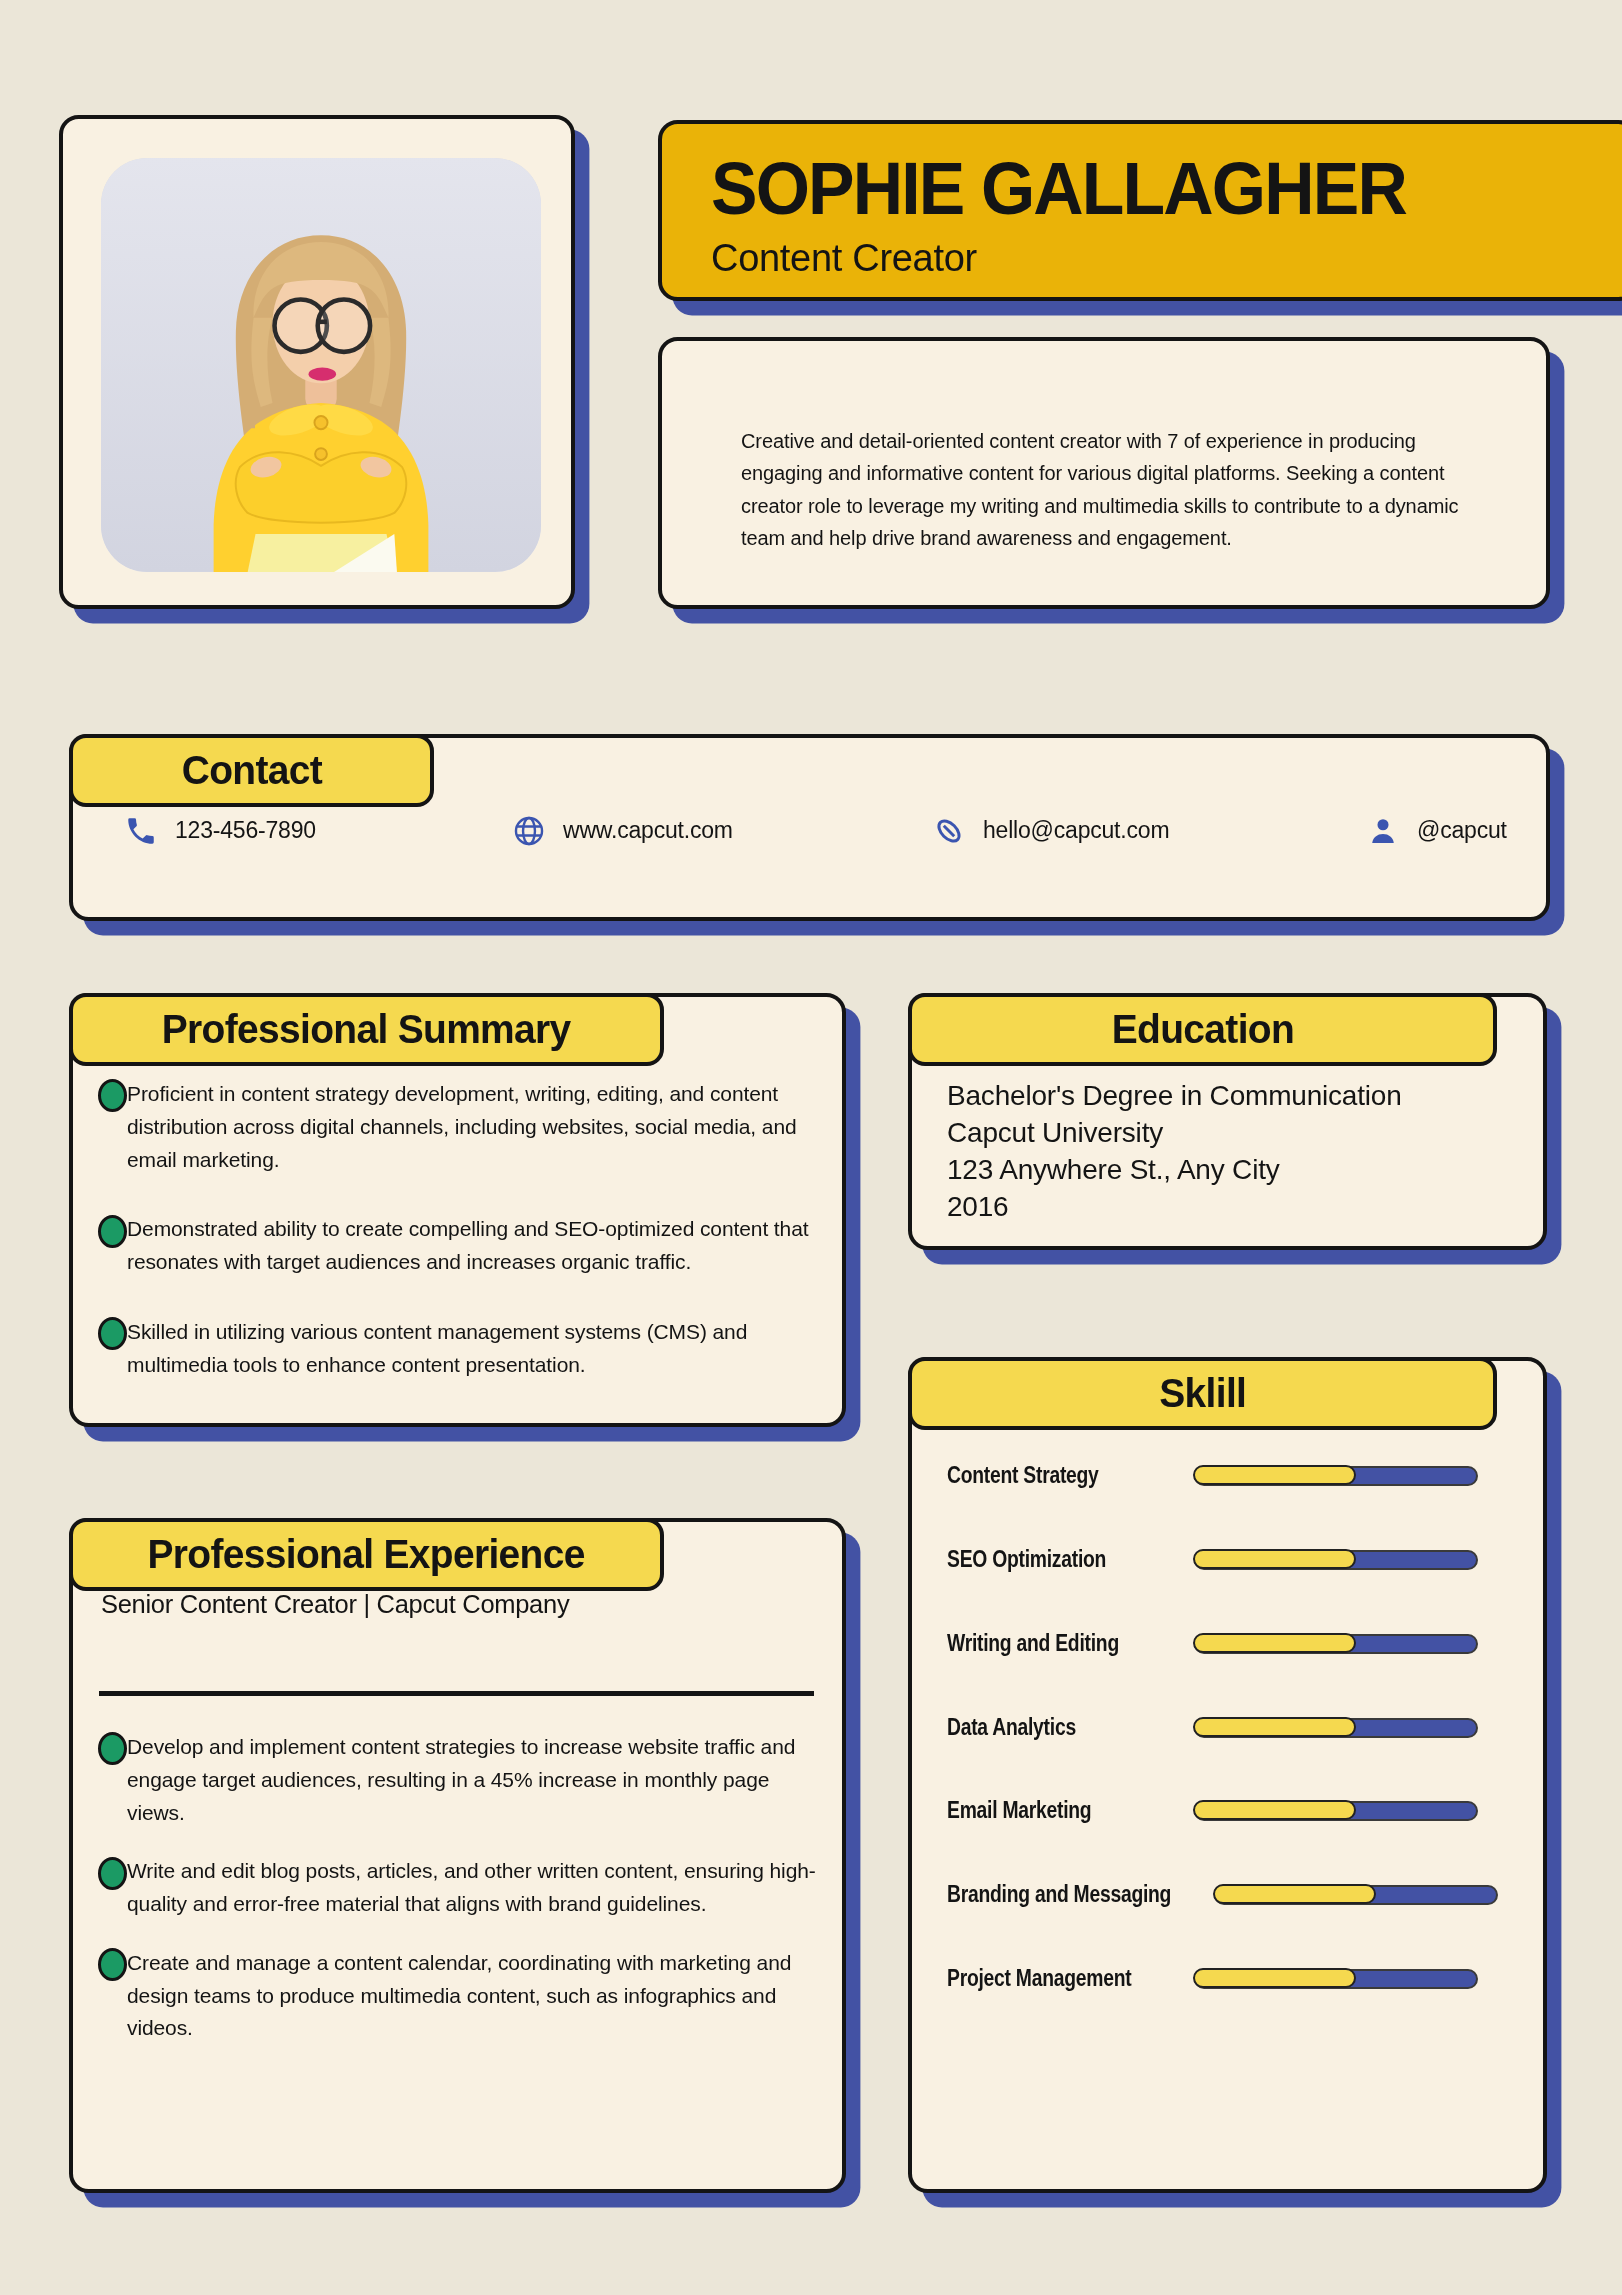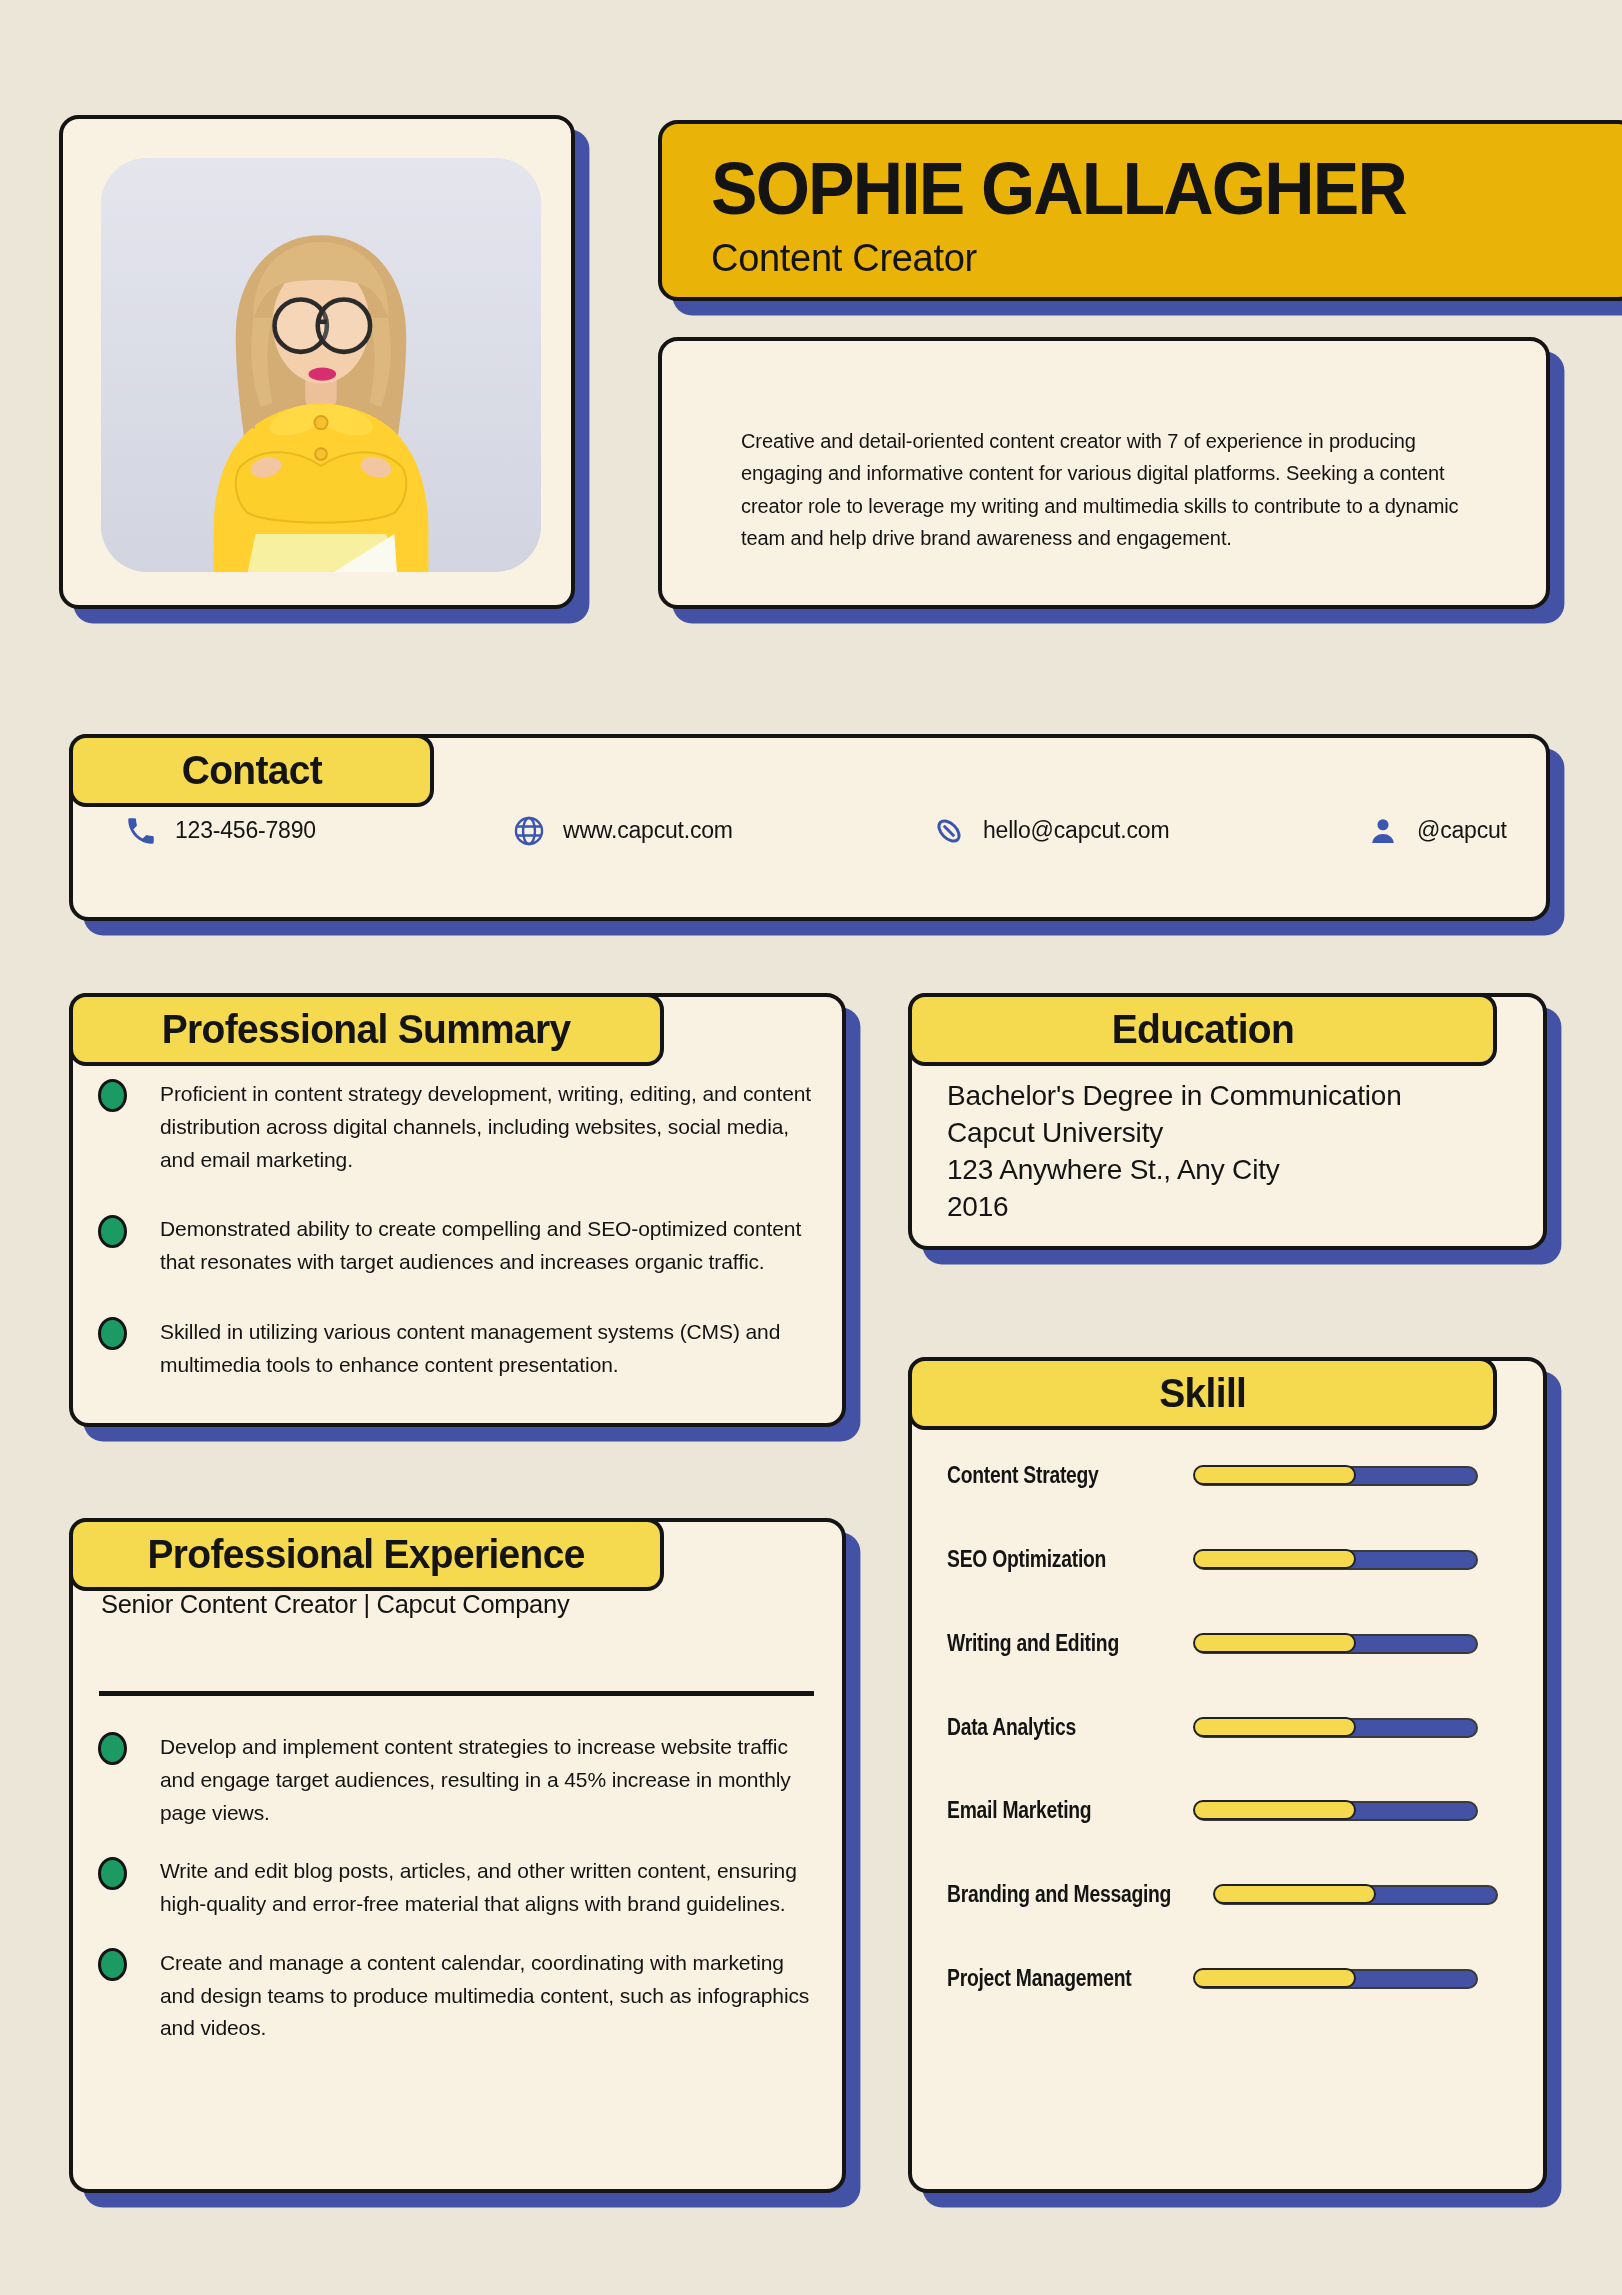--- a/index.html
+++ b/index.html
@@ -45,21 +45,21 @@
   .contact-card{left:69px;top:734px;width:1481px;height:187px;}
   .contact-item{
     position:absolute;display:flex;align-items:center;gap:17px;height:37px;top:812px;z-index:4;
   }
   .contact-value{font-size:23px;letter-spacing:-0.2px;white-space:nowrap;}
   .cicon{width:34px;height:34px;flex:none;display:block;}
   
   .summary-tab{left:69px;top:958px;width:595px;height:73px;}
   .summary-card{left:69px;top:993px;width:777px;height:434px;}
   .bullet-list{position:absolute;left:98px;top:1078px;width:718px;z-index:4;}
-  .bullet-item{display:flex;gap:33px;margin-bottom:37px;align-items:flex-start;}
+  .bullet-item{display:flex;margin-bottom:37px;align-items:flex-start;}
   .bullet-item.centered{align-items:flex-start;margin-bottom:26px;}
   .dot{
     flex:none;width:29px;height:33px;border-radius:50%;
     background:#1b9a64;border:3.9px solid #141414;box-sizing:border-box;margin-top:1.3px;
   }
   .bullet-text{font-size:21px;line-height:1.56;letter-spacing:-0.1px;}
   
   .education-tab{left:908px;top:958px;width:589px;height:73px;}
   .education-card{left:908px;top:993px;width:639px;height:257px;}
   .education-lines{position:absolute;left:947px;top:1078px;z-index:4;font-size:28px;line-height:1.32;letter-spacing:-0.2px;}

